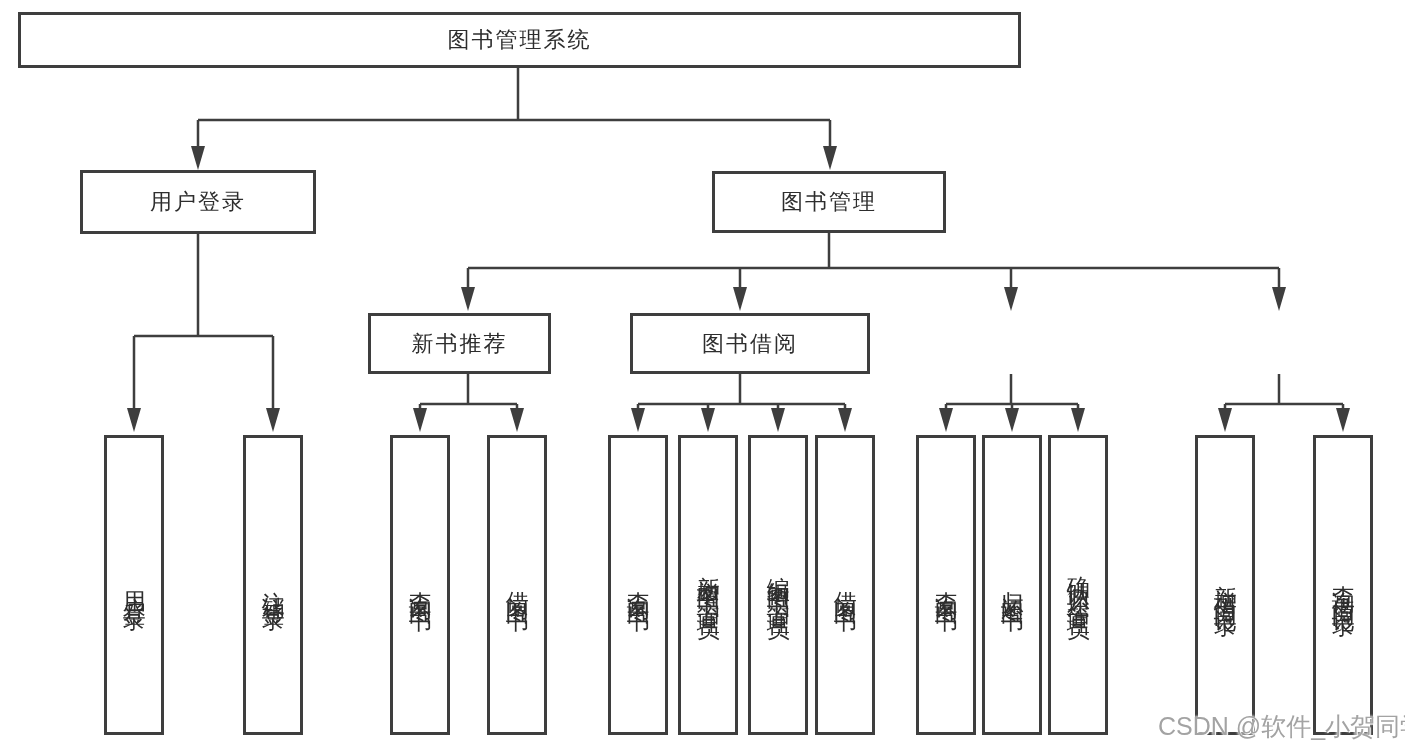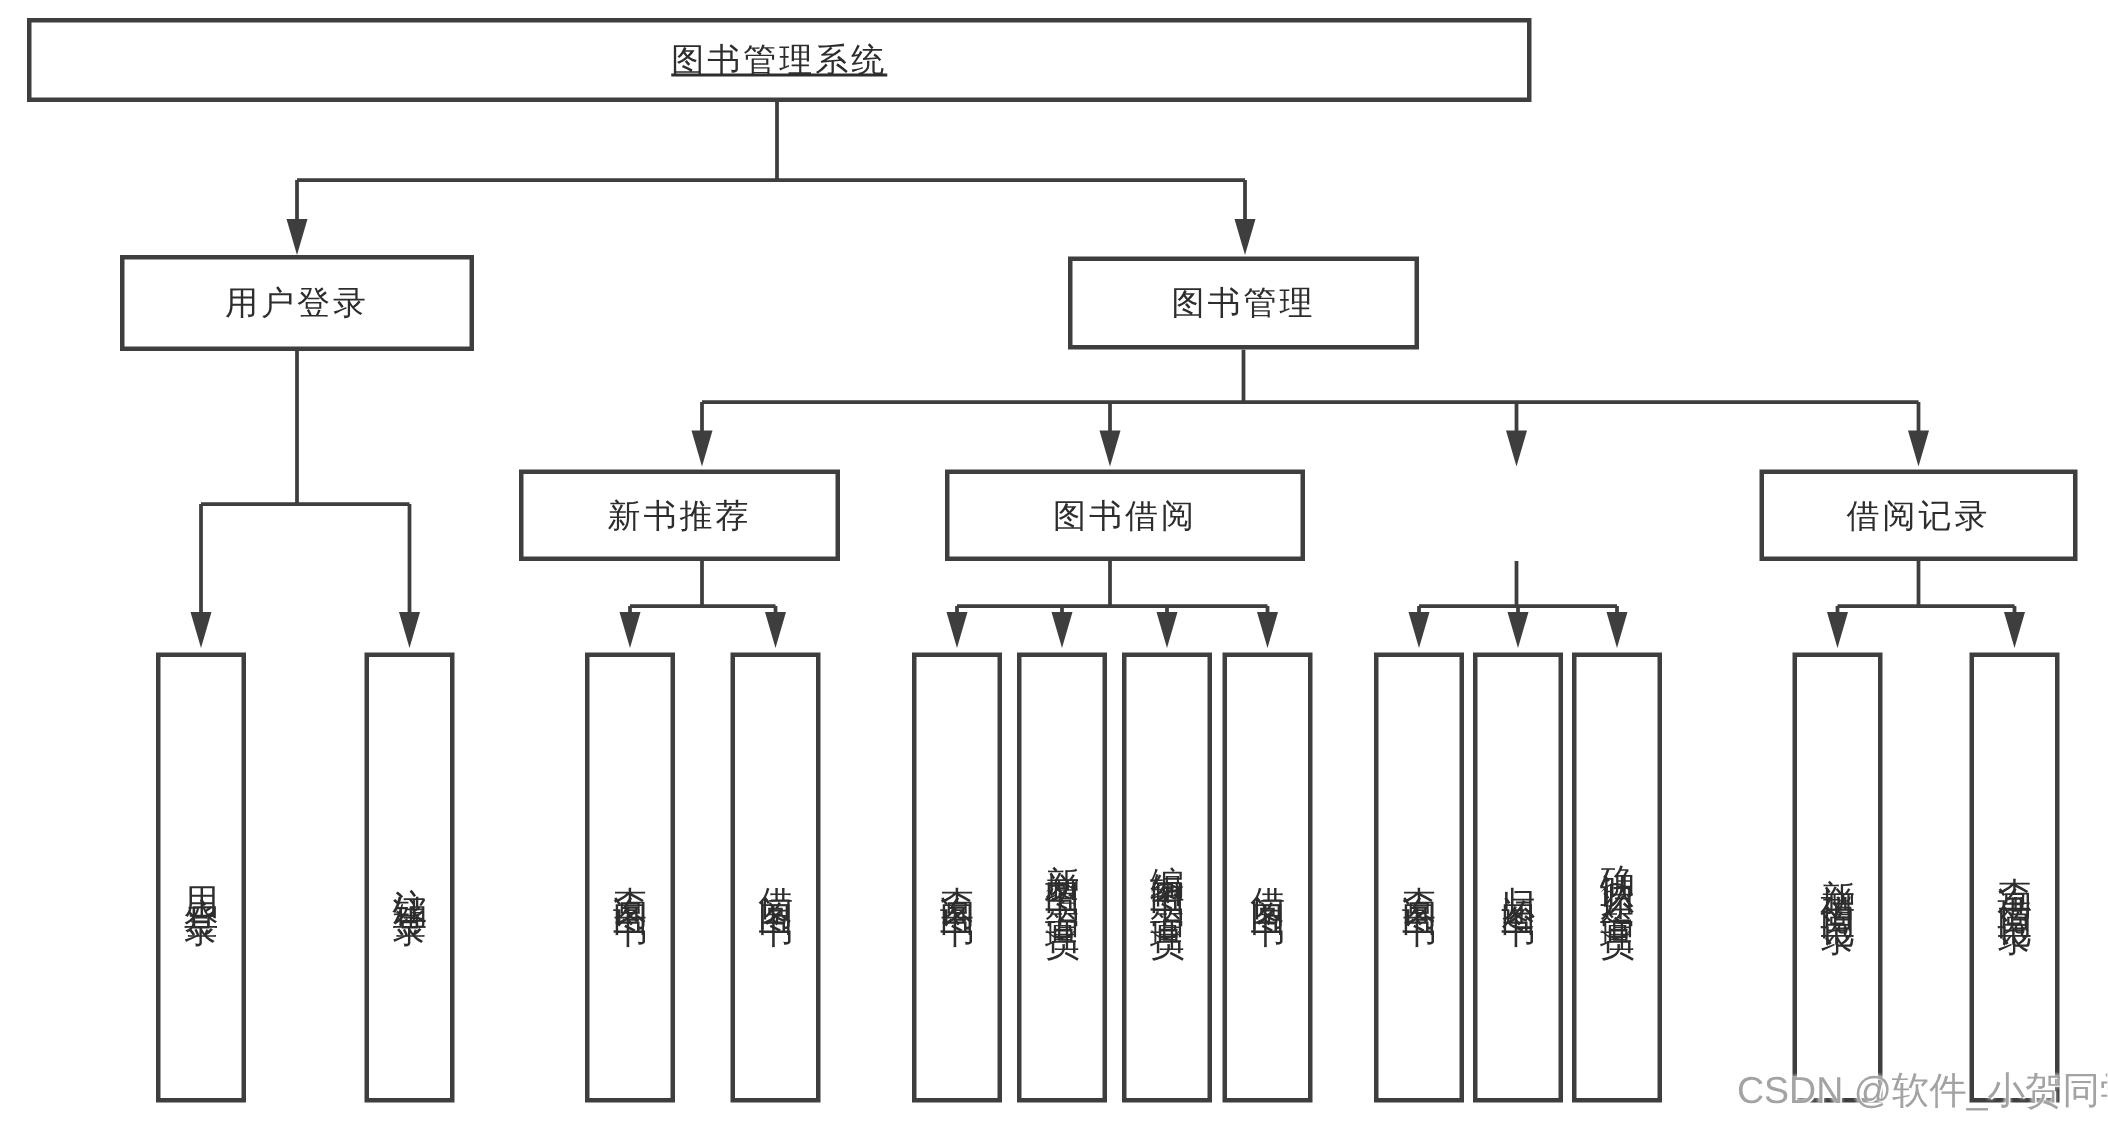--- a/index.html
+++ b/index.html
@@ -93,39 +93,36 @@
       <polygon points="771,408 785,408 778,432"></polygon>
       <polygon points="838,408 852,408 845,432"></polygon>
       <polygon points="939,408 953,408 946,432"></polygon>
       <polygon points="1005,408 1019,408 1012,432"></polygon>
       <polygon points="1071,408 1085,408 1078,432"></polygon>
       <polygon points="1218,408 1232,408 1225,432"></polygon>
       <polygon points="1336,408 1350,408 1343,432"></polygon>
     </g>
   </svg>
 
-  <div class="node h-node" style="left:18px; top:12px; width:1003px; height:56px;text-decoration:underline;">
+  <div class="node h-node" style="left:18px; top:12px; width:1003px; height:56px;">
     <span>图书管理系统</span>
   </div>
 
   <div class="node h-node" style="left:80px; top:170px; width:236px; height:64px;">
     <span>用户登录</span>
   </div>
   <div class="node h-node" style="left:712px; top:171px; width:234px; height:62px;">
     <span>图书管理</span>
   </div>
 
-  <div class="node h-node" style="left:346px; top:313px; width:214px; height:61px;">
+  <div class="node h-node" style="left:368px; top:313px; width:183px; height:61px;">
     <span>新书推荐</span>
   </div>
   <div class="node h-node" style="left:630px; top:313px; width:240px; height:61px;">
     <span>图书借阅</span>
-  </div>
-  <div class="node h-node" style="left:1173px; top:313px; width:212px; height:61px;">
-    <span>借阅记录</span>
   </div>
 
   <div class="node v-node" style="left:104px; top:435px; width:60px; height:300px;">
     <span class="vtext">用户登录</span>
   </div>
   <div class="node v-node" style="left:243px; top:435px; width:60px; height:300px;">
     <span class="vtext">注销登录</span>
   </div>
 
   <div class="node v-node" style="left:390px; top:435px; width:60px; height:300px;">

